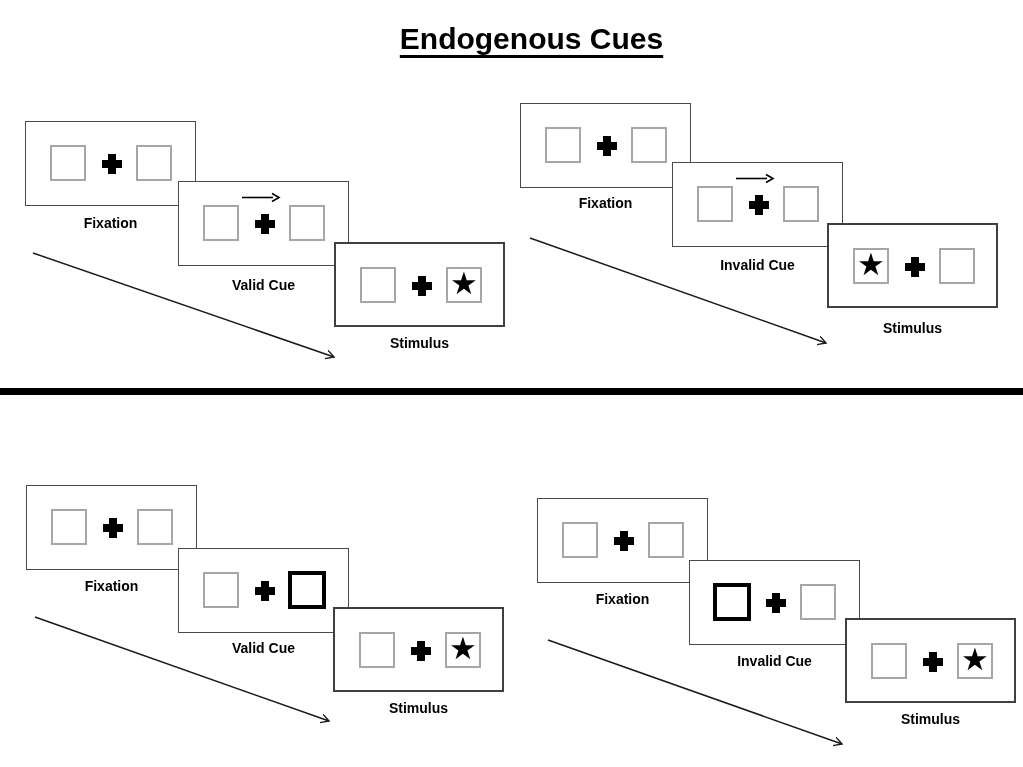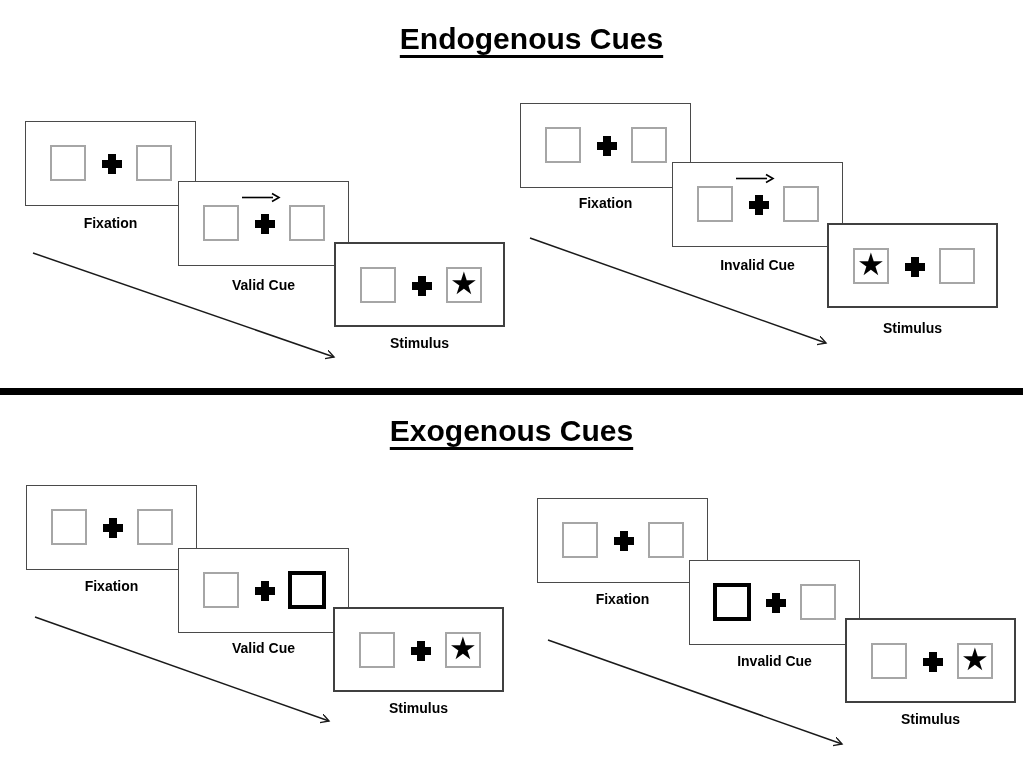--- a/index.html
+++ b/index.html
@@ -93,21 +93,20 @@
       </marker>
     </defs>
     <line x1="33" y1="253" x2="334" y2="357" stroke="#1a1a1a" stroke-width="1.5" marker-end="url(#chev)"></line>
     <line x1="530" y1="238" x2="826" y2="343" stroke="#1a1a1a" stroke-width="1.5" marker-end="url(#chev)"></line>
     <line x1="35" y1="617" x2="329" y2="721" stroke="#1a1a1a" stroke-width="1.5" marker-end="url(#chev)"></line>
     <line x1="548" y1="640" x2="842" y2="744" stroke="#1a1a1a" stroke-width="1.5" marker-end="url(#chev)"></line>
   </svg>
 
   <div class="title title-endo">Endogenous Cues</div>
   <div class="divider"></div>
-  <div class="title title-exo">Exogenous Cues</div>
 
   <div class="panel z1 g1p1">
     <div class="box l"></div>
     <div class="plus"></div>
     <div class="box r"></div>
   </div>
   <div class="plabel g1l1">Fixation</div>
 
   <div class="panel z2 g1p2">
     <div class="box l"></div>

